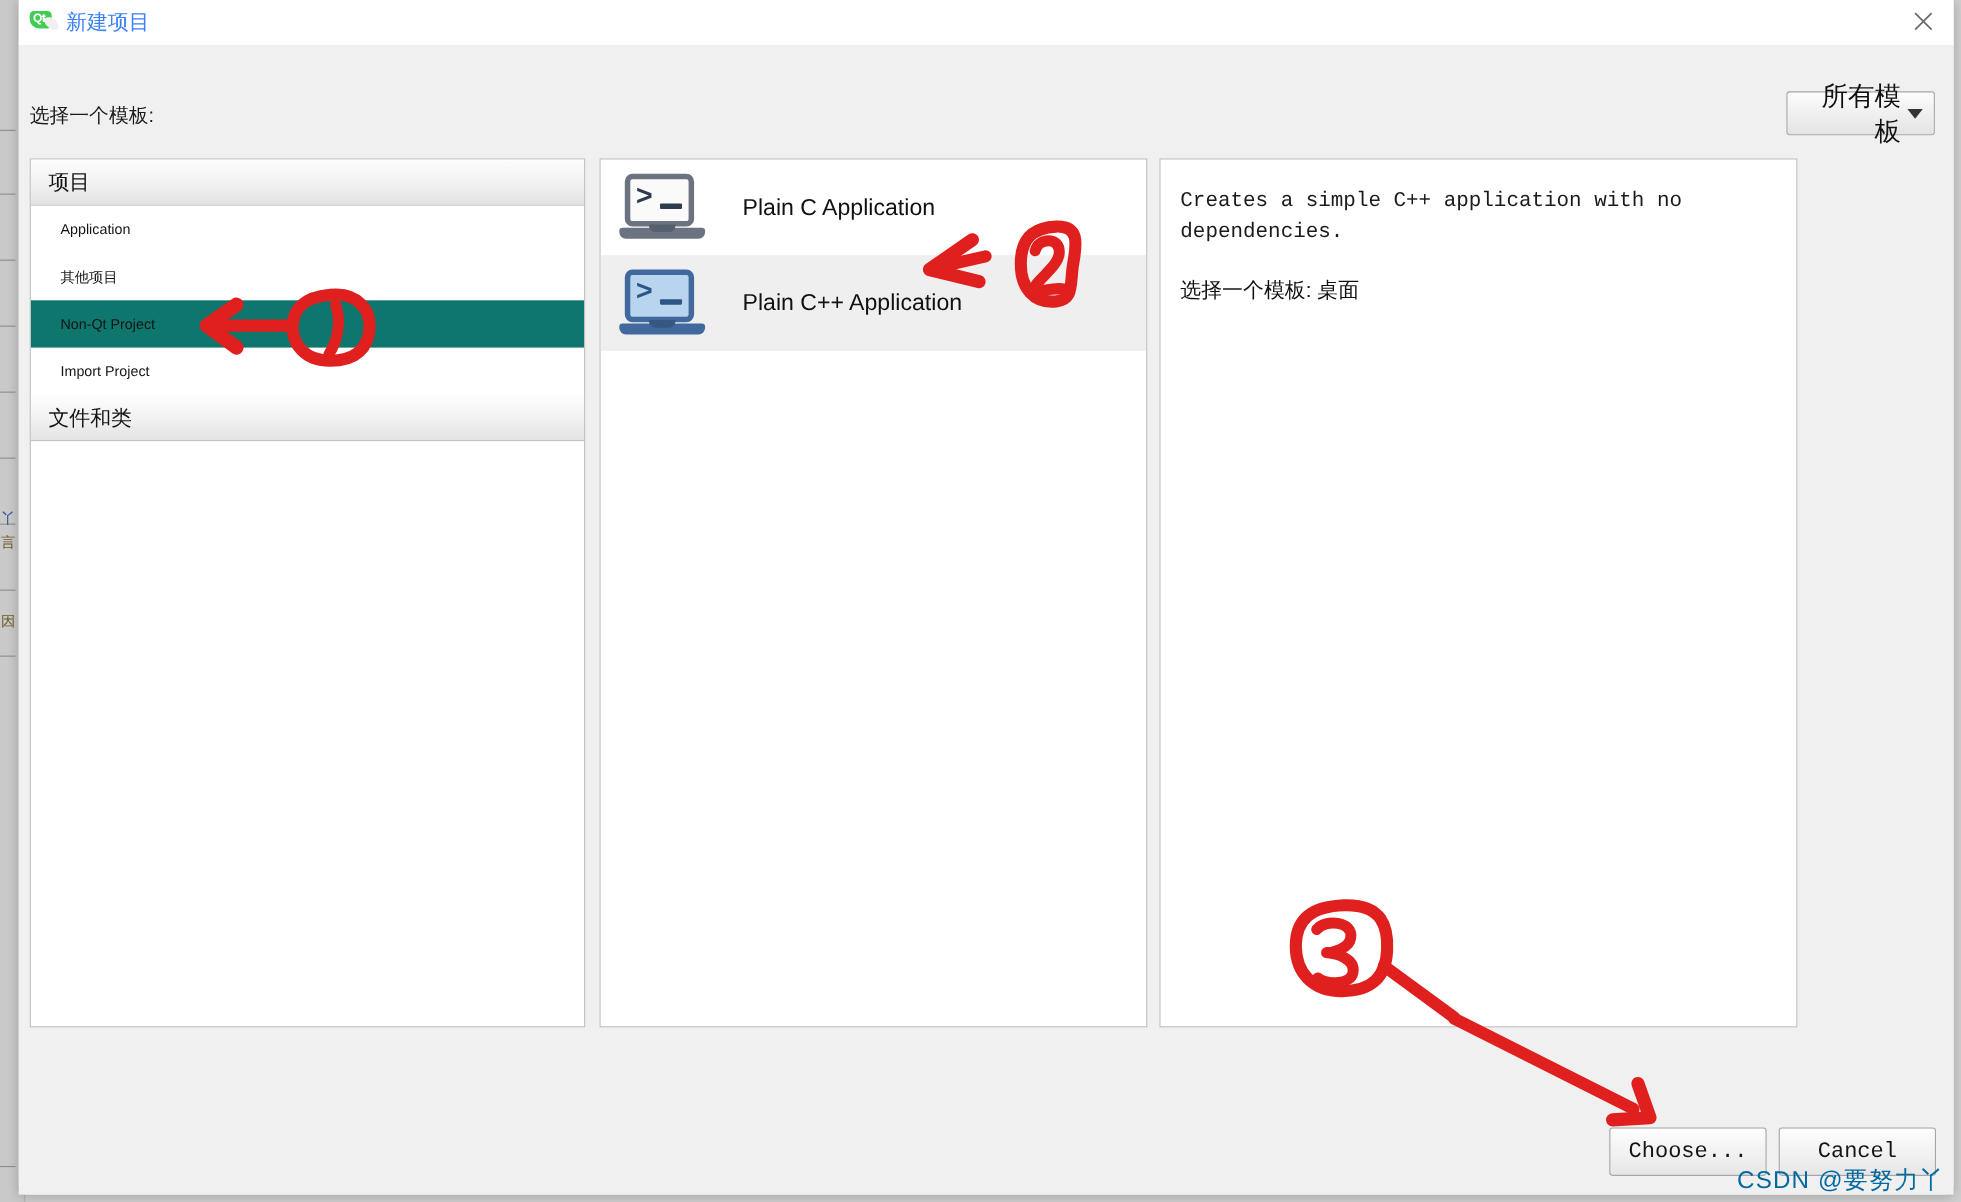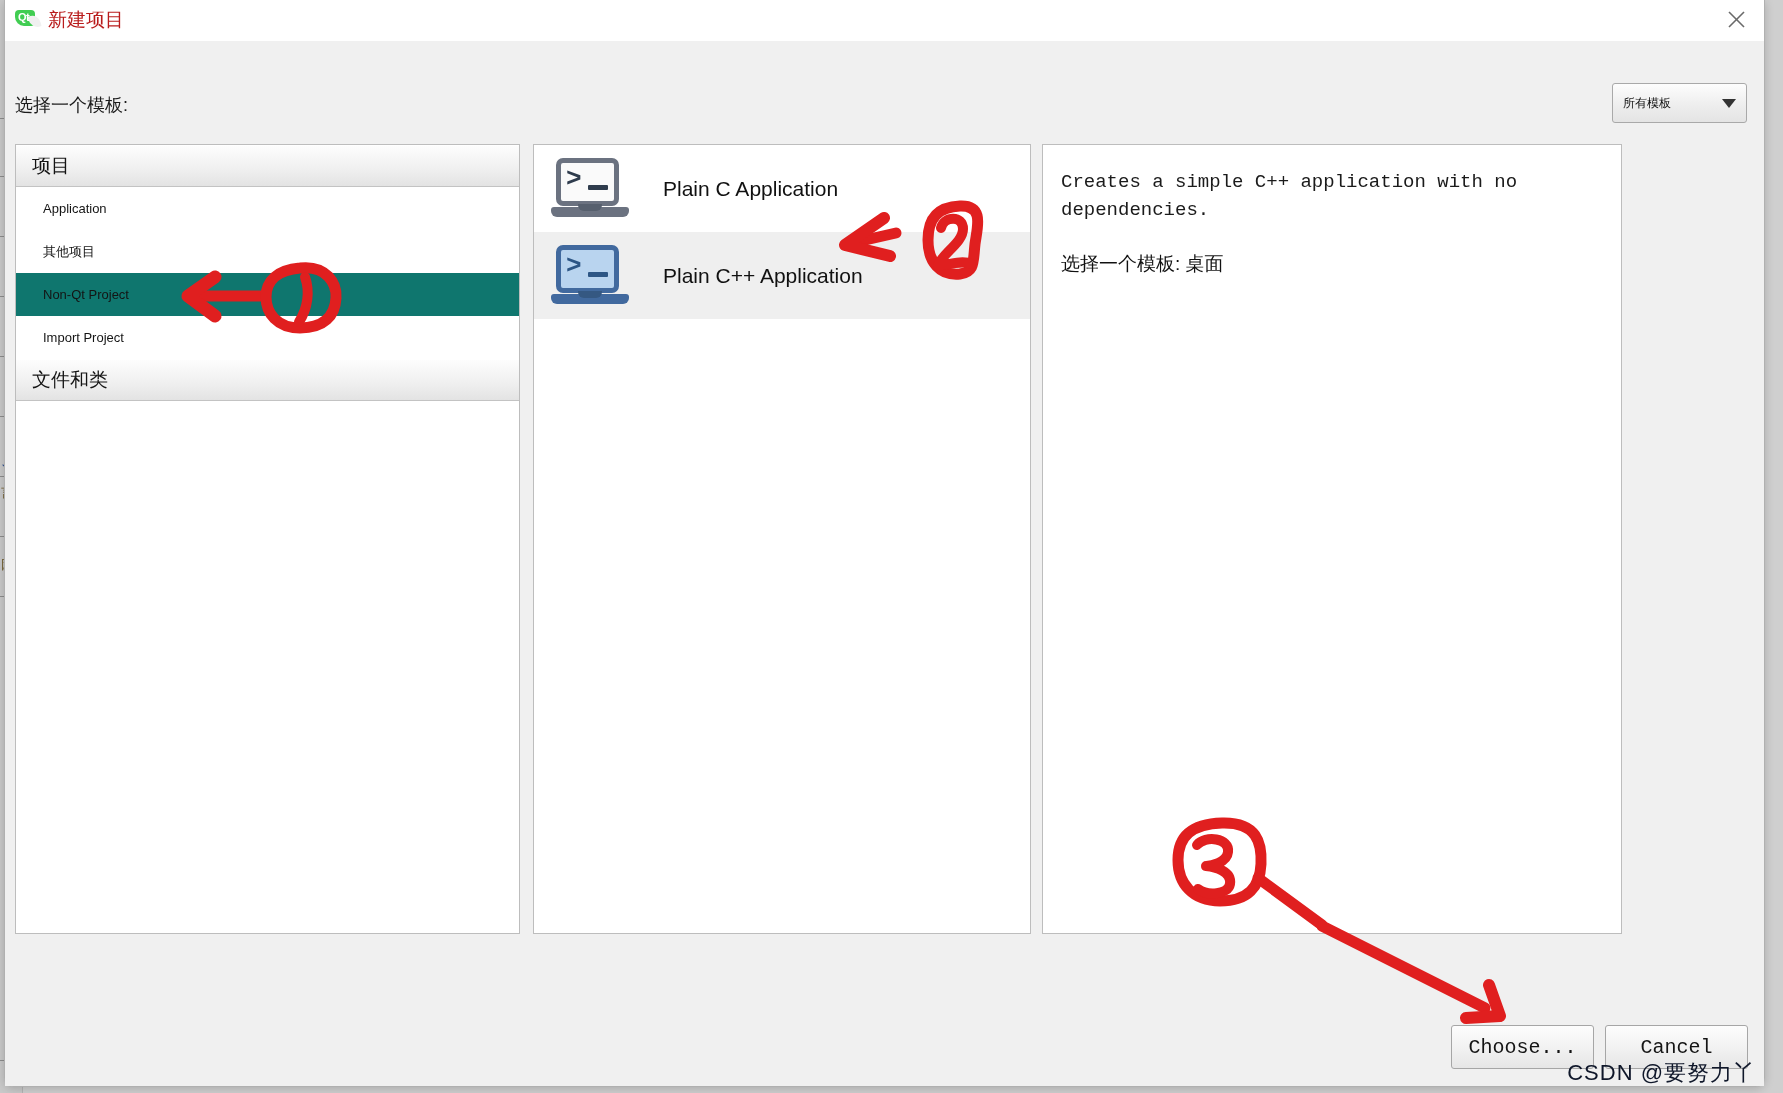--- a/index.html
+++ b/index.html
@@ -36,21 +36,21 @@
     color: #6f5b2a;
     white-space: nowrap;
     overflow: hidden;
     width: 16px;
   }
   .bg-window .bgtext.blue { color: #2a4e8f; }
 
   
   .dialog {
     position: absolute;
-    left: 4px; top: 0px;
+    left: 16px; top: 0px;
     width: 1759px;
     height: 1086px;
     background: #f0f0f0;
     border: 1px solid #b0b0b0;
     border-top: none;
     border-radius: 0 0 9px 9px;
     box-shadow: 0 2px 10px rgba(0,0,0,0.18);
   }
   .titlebar {
     position: relative;
@@ -91,21 +91,21 @@
     position: absolute;
     left: 3px; top: 1px;
     font-size: 11px;
     font-weight: bold;
     color: #ffffff;
     letter-spacing: -0.5px;
     z-index: 2;
   }
   .title-text {
     font-size: 19px;
-    color: #b91c1c;
+    color: #3b82f6;
   }
   .close-btn {
     position: absolute;
     right: 8px; top: 3px;
     width: 40px; height: 32px;
     display: flex;
     align-items: center;
     justify-content: center;
     color: #5a5a5a;
     font-size: 21px;
@@ -133,23 +133,24 @@
     border: 1px solid #a9a9a9;
     border-radius: 3px;
     background: linear-gradient(#fdfdfd, #eeeeee 55%, #e4e4e4);
     display: flex;
     align-items: center;
     padding: 0 10px;
     box-sizing: border-box;
     cursor: default;
   }
   .template-filter .tf-text {
-    font-size: 12px;
+    font-size: 24px;
     color: #111;
     flex: 1;
+    text-align: right;
   }
   .template-filter .caret {
     width: 0; height: 0;
     border-left: 7px solid transparent;
     border-right: 7px solid transparent;
     border-top: 9px solid #333;
     margin-left: 6px;
   }
 
   
@@ -295,21 +296,21 @@
     display: flex;
     align-items: center;
     justify-content: center;
     cursor: default;
   }
 
   .watermark {
     position: absolute;
     right: 8px; bottom: -2px;
     font-size: 22px;
-    color: #0f172a;
+    color: #0369a1;
     white-space: nowrap;
     letter-spacing: 1px;
   }
 
   
   .annot {
     position: absolute;
     left: 0; top: 0;
     width: 1783px; height: 1093px;
     pointer-events: none;

